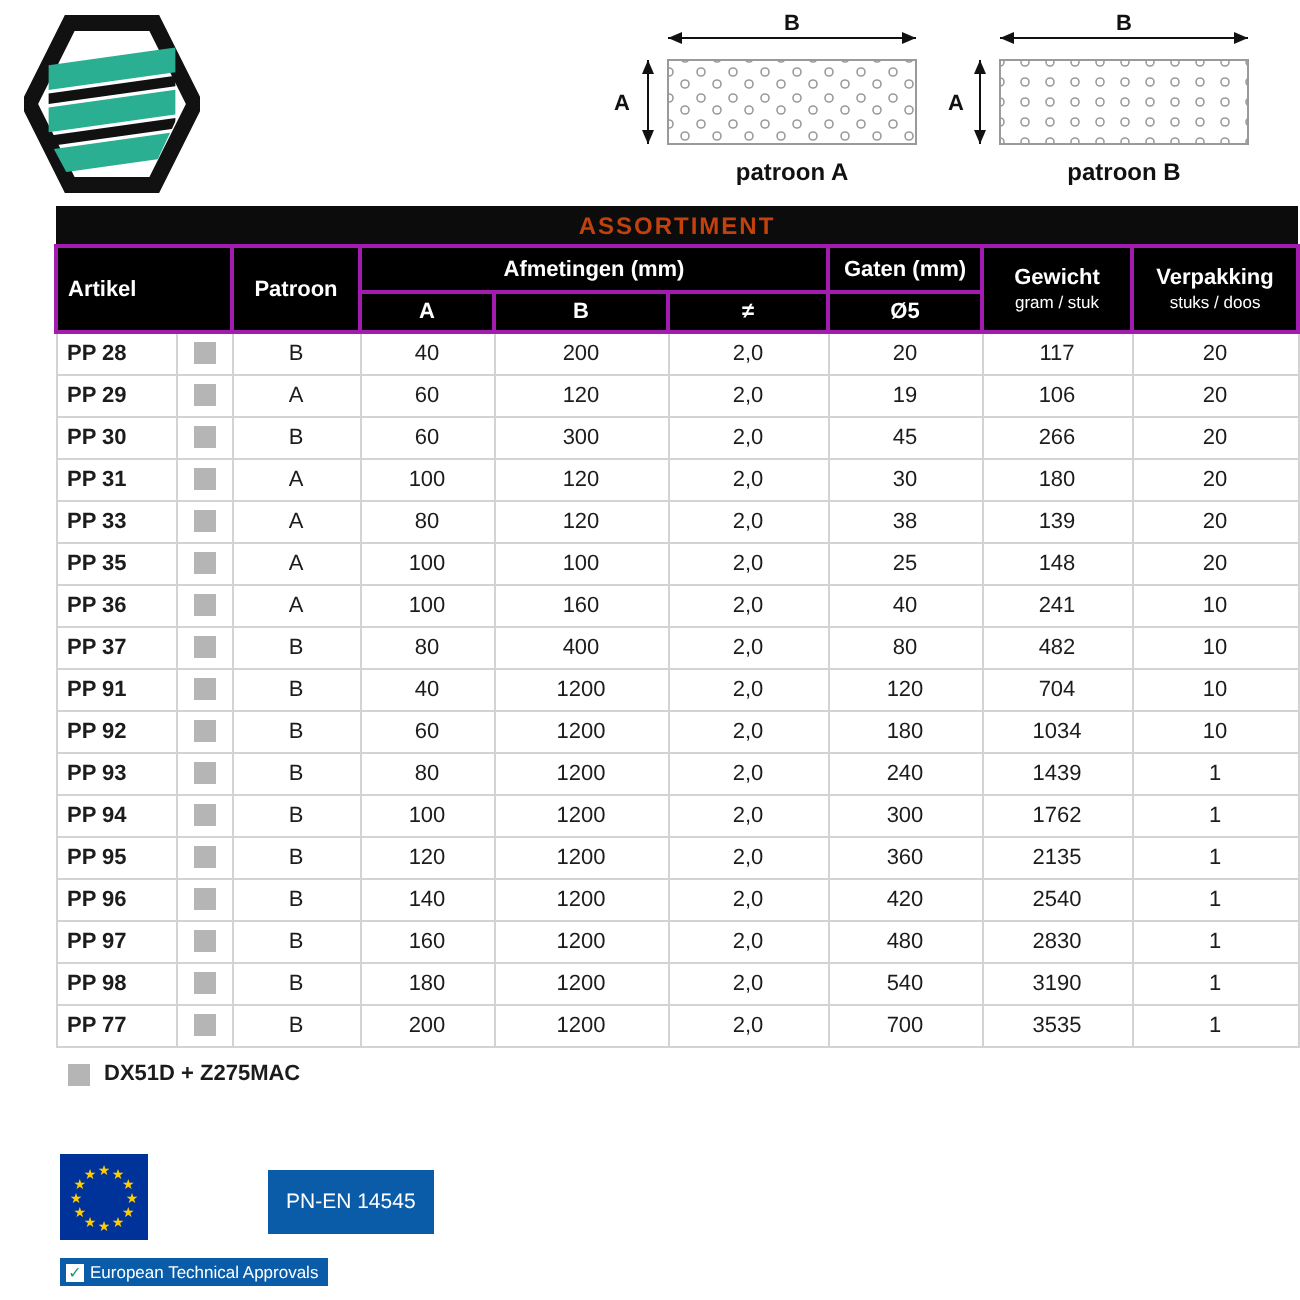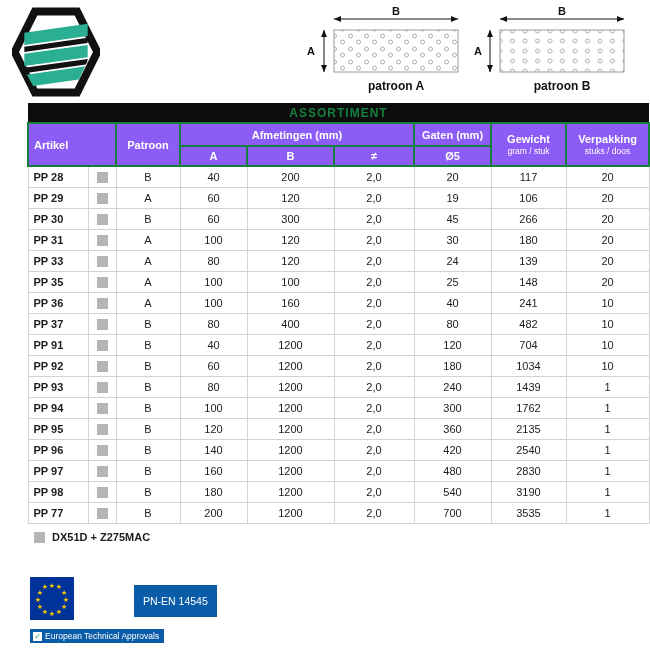--- a/index.html
+++ b/index.html
@@ -13,22 +13,22 @@
   .diagram-a { left:298px; width:168px; }
   .diagram-b { left:470px; width:160px; }
   .diagram svg { display:block; }
   .diagram figcaption { text-align:center; font-weight:bold; font-size:12px; color:#111; margin-top:1px; position:relative; }
   .diagram-a figcaption { left:14px; }
   .diagram-b figcaption { left:12px; }
   .dim-label { font-size:11px; font-weight:bold; fill:#111; }
 
   
   table.assort { position:absolute; left:27px; top:103px; width:621px; border-collapse:collapse; table-layout:fixed; font-size:11px; }
-  th.title-bar { background:#0c0c0c; color:#15803d; font-weight:bold; font-size:12px; letter-spacing:1px; height:20px; text-align:center; }
-  th.hd { background:#8b5cf6; color:#fff; font-weight:bold; border:2px solid #15803d; text-align:center; vertical-align:middle; height:23px; font-size:11px;margin-top:16px; }
+  th.title-bar { background:#0c0c0c; color:#c2410c; font-weight:bold; font-size:12px; letter-spacing:1px; height:20px; text-align:center; }
+  th.hd { background:#000000; color:#fff; font-weight:bold; border:2px solid #a21caf; text-align:center; vertical-align:middle; height:23px; font-size:11px;margin-top:16px; }
   th.hd.left { text-align:left; padding-left:5px; }
   th.hd .l1 { display:block; font-size:11px; font-weight:bold; line-height:13px; }
   th.hd .l2 { display:block; font-size:8.5px; font-weight:normal; line-height:10px; }
   tr.sub-row th.hd { height:20px; }
   tbody td { border:1px solid #d3d3d3; text-align:center; height:21px; color:#1c1c1c; font-size:11px; background:#fff; }
   tbody td.art { text-align:left; padding-left:5px; font-weight:bold; }
   .swatch { display:inline-block; width:11px; height:11px; background:#b5b5b5; vertical-align:middle; }
 
   
   .legend { position:absolute; left:34px; top:531px; display:flex; align-items:center; gap:7px; font-size:11px; color:#1c1c1c;font-weight:bold; }
@@ -193,21 +193,21 @@
           <td>180</td>
           <td>20</td>
         </tr>
         <tr>
           <td class="art">PP 33</td>
           <td><span class="swatch"></span></td>
           <td>A</td>
           <td>80</td>
           <td>120</td>
           <td>2,0</td>
-          <td>24</td>
+          <td>38</td>
           <td>139</td>
           <td>20</td>
         </tr>
         <tr>
           <td class="art">PP 35</td>
           <td><span class="swatch"></span></td>
           <td>A</td>
           <td>100</td>
           <td>100</td>
           <td>2,0</td>

